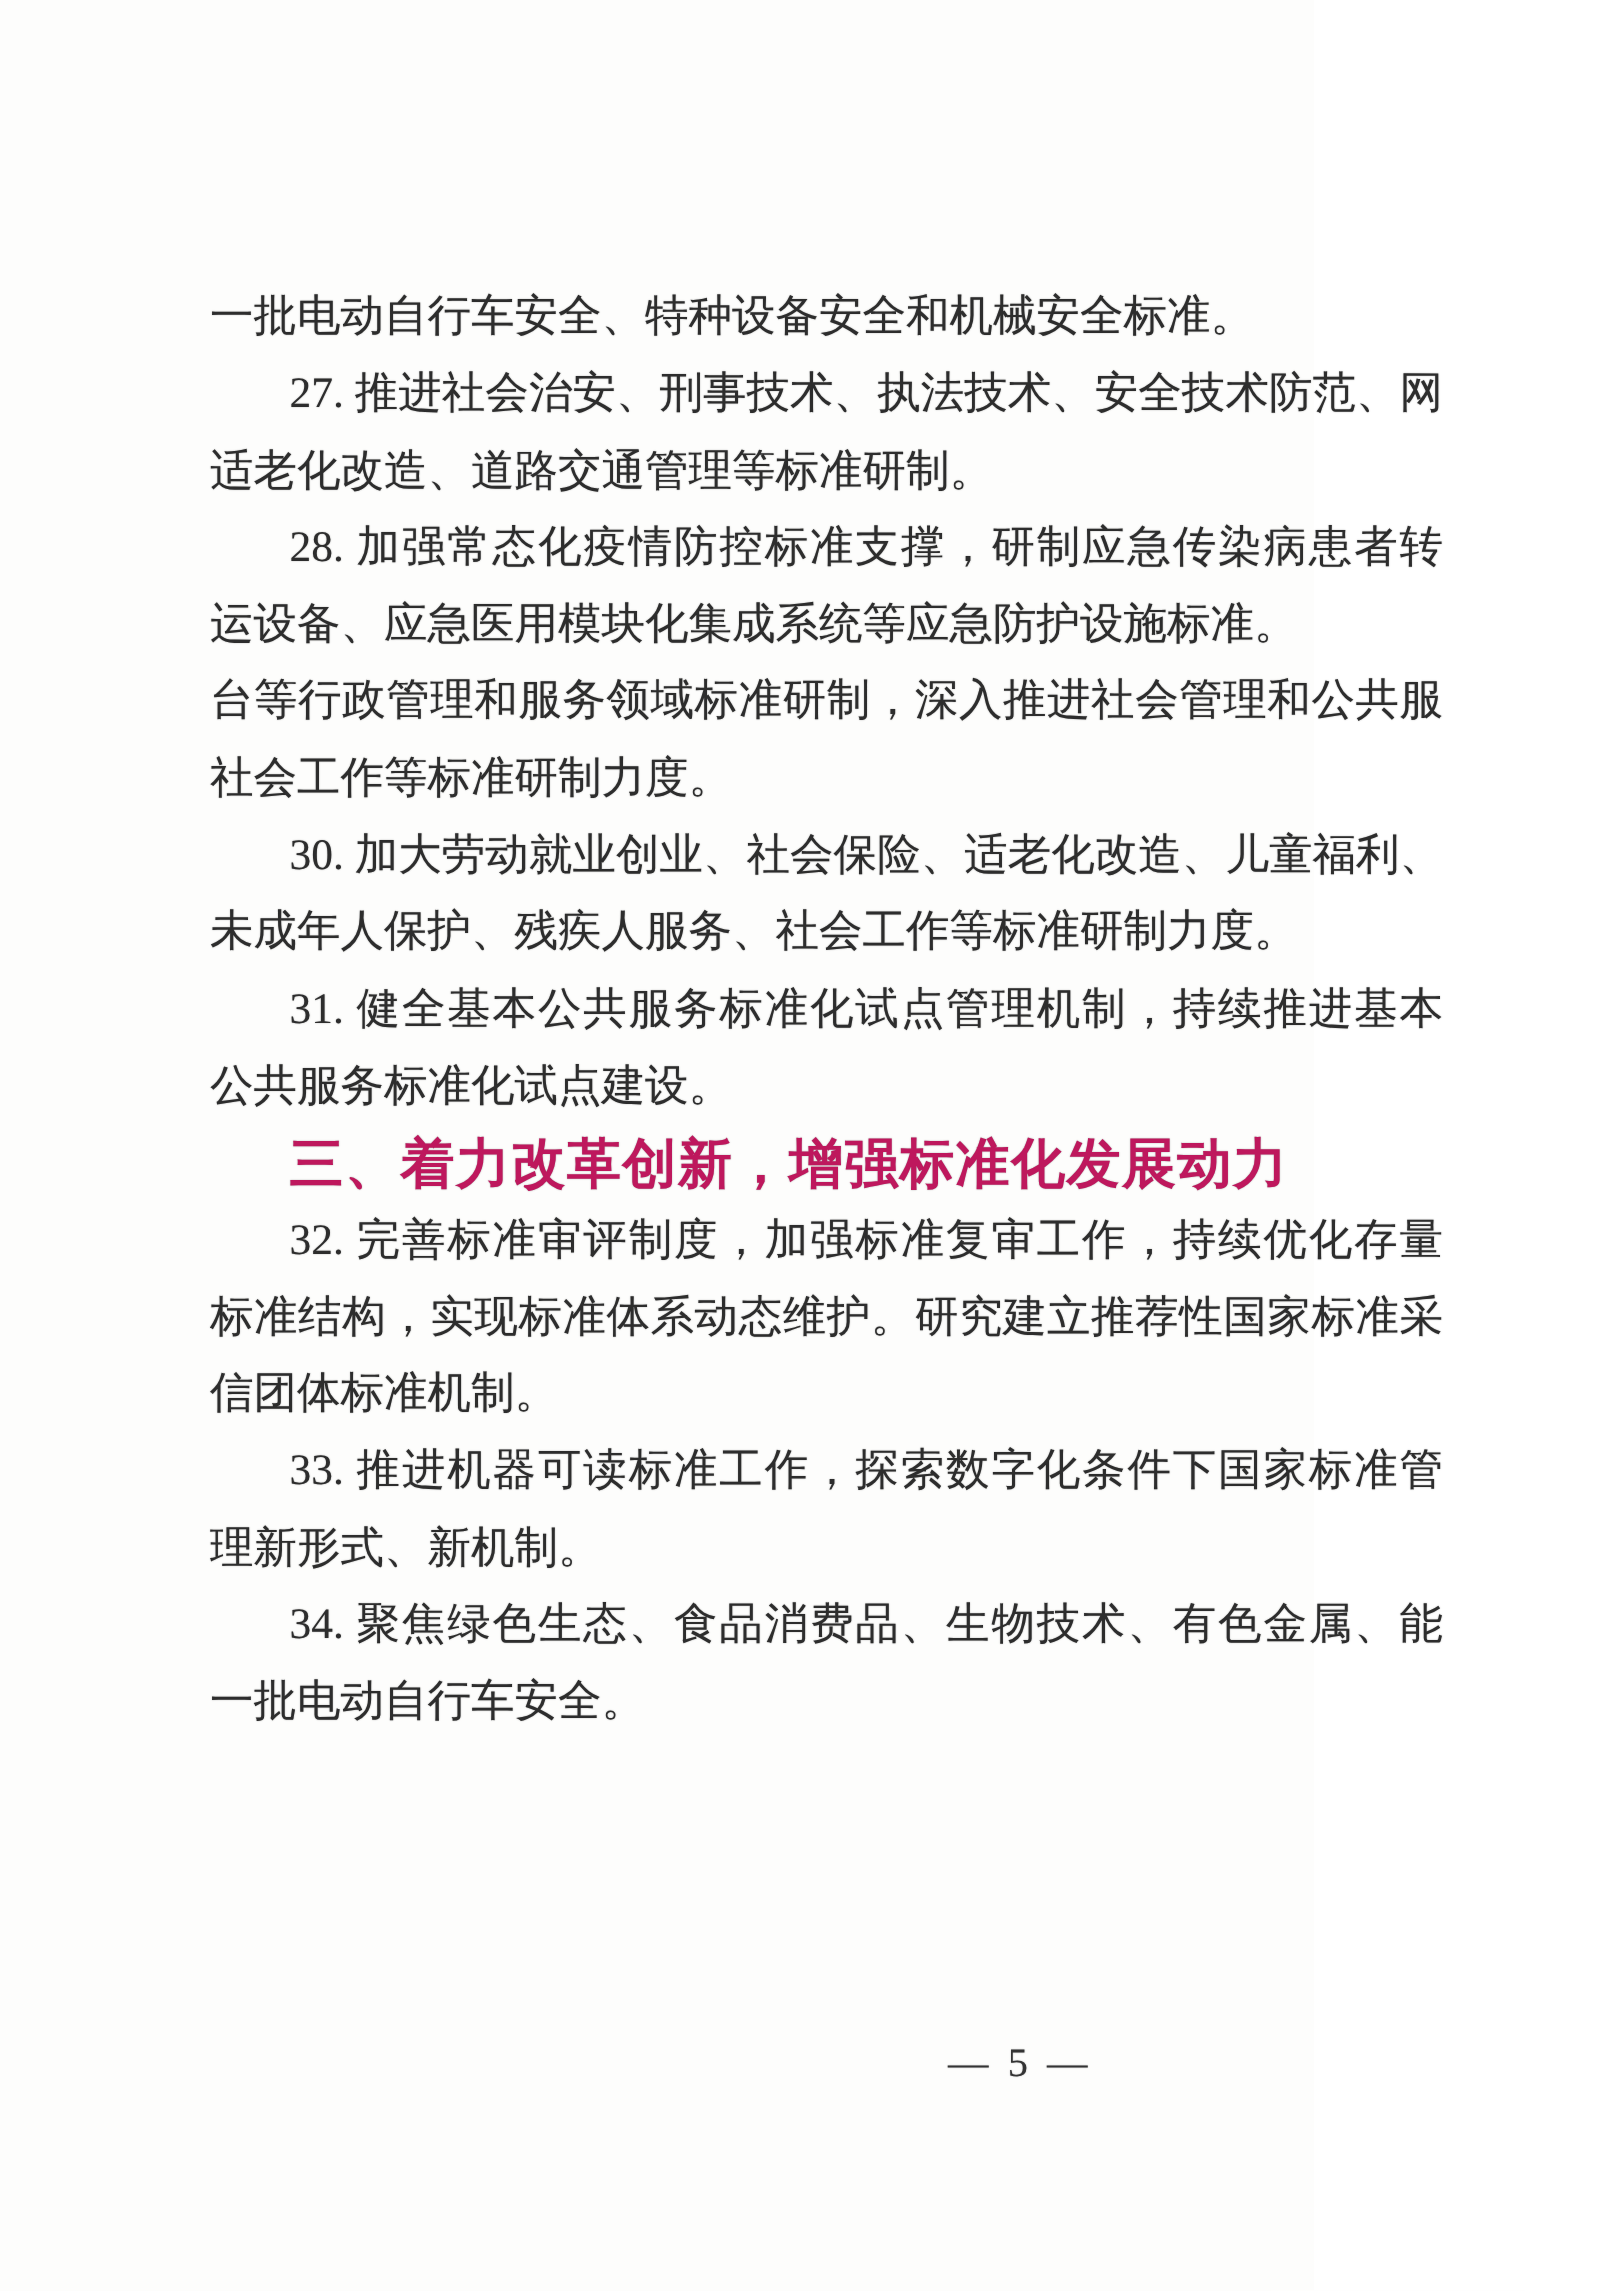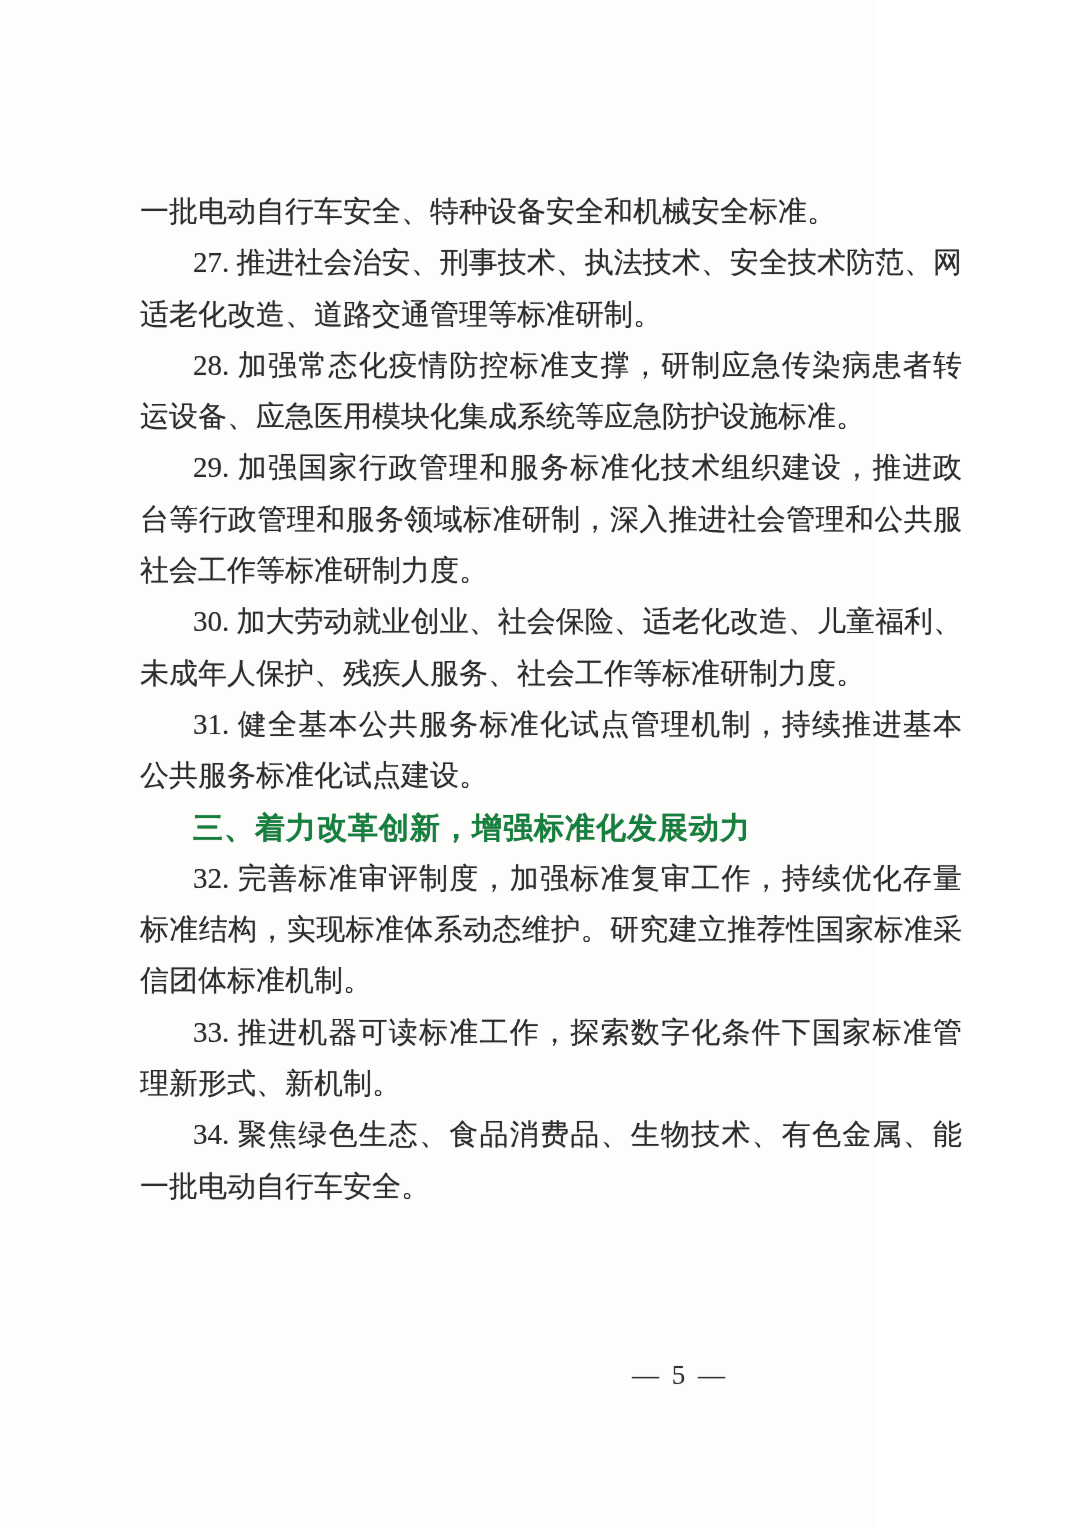--- a/index.html
+++ b/index.html
@@ -42,22 +42,22 @@
     text-align: left;
   }
   
   .ln.ind {
     padding-left: 53px;
     box-sizing: border-box;
   }
   .ln.heading {
     font-family: "Liberation Sans", "DejaVu Sans", sans-serif;
     font-weight: 700;
-    font-size: 30px;
-    color: #15803d;
+    font-size: 36px;
+    color: #be185d;
     letter-spacing: 1px;
   }
   .footer {
     position: absolute;
     top: 1360px;
     right: 148px;
     font-size: 27px;
     letter-spacing: 3px;
     color: #343434;
     text-shadow: 0 0 1px rgba(45,45,45,0.4);
@@ -70,21 +70,20 @@
   <div class="body-text">
 
     <div class="ln end">一批电动自行车安全、特种设备安全和机械安全标准。</div>
 
     <div class="ln full ind">27. 推进社会治安、刑事技术、执法技术、安全技术防范、网</div>
     <div class="ln end">适老化改造、道路交通管理等标准研制。</div>
 
     <div class="ln full ind">28. 加强常态化疫情防控标准支撑，研制应急传染病患者转</div>
     <div class="ln end">运设备、应急医用模块化集成系统等应急防护设施标准。</div>
 
-    <div class="ln full ind">29. 加强国家行政管理和服务标准化技术组织建设，推进政</div>
     <div class="ln full">台等行政管理和服务领域标准研制，深入推进社会管理和公共服</div>
     <div class="ln end">社会工作等标准研制力度。</div>
 
     <div class="ln full ind">30. 加大劳动就业创业、社会保险、适老化改造、儿童福利、</div>
     <div class="ln end">未成年人保护、残疾人服务、社会工作等标准研制力度。</div>
 
     <div class="ln full ind">31. 健全基本公共服务标准化试点管理机制，持续推进基本</div>
     <div class="ln end">公共服务标准化试点建设。</div>
 
     <div class="ln heading ind end">三、着力改革创新，增强标准化发展动力</div>

